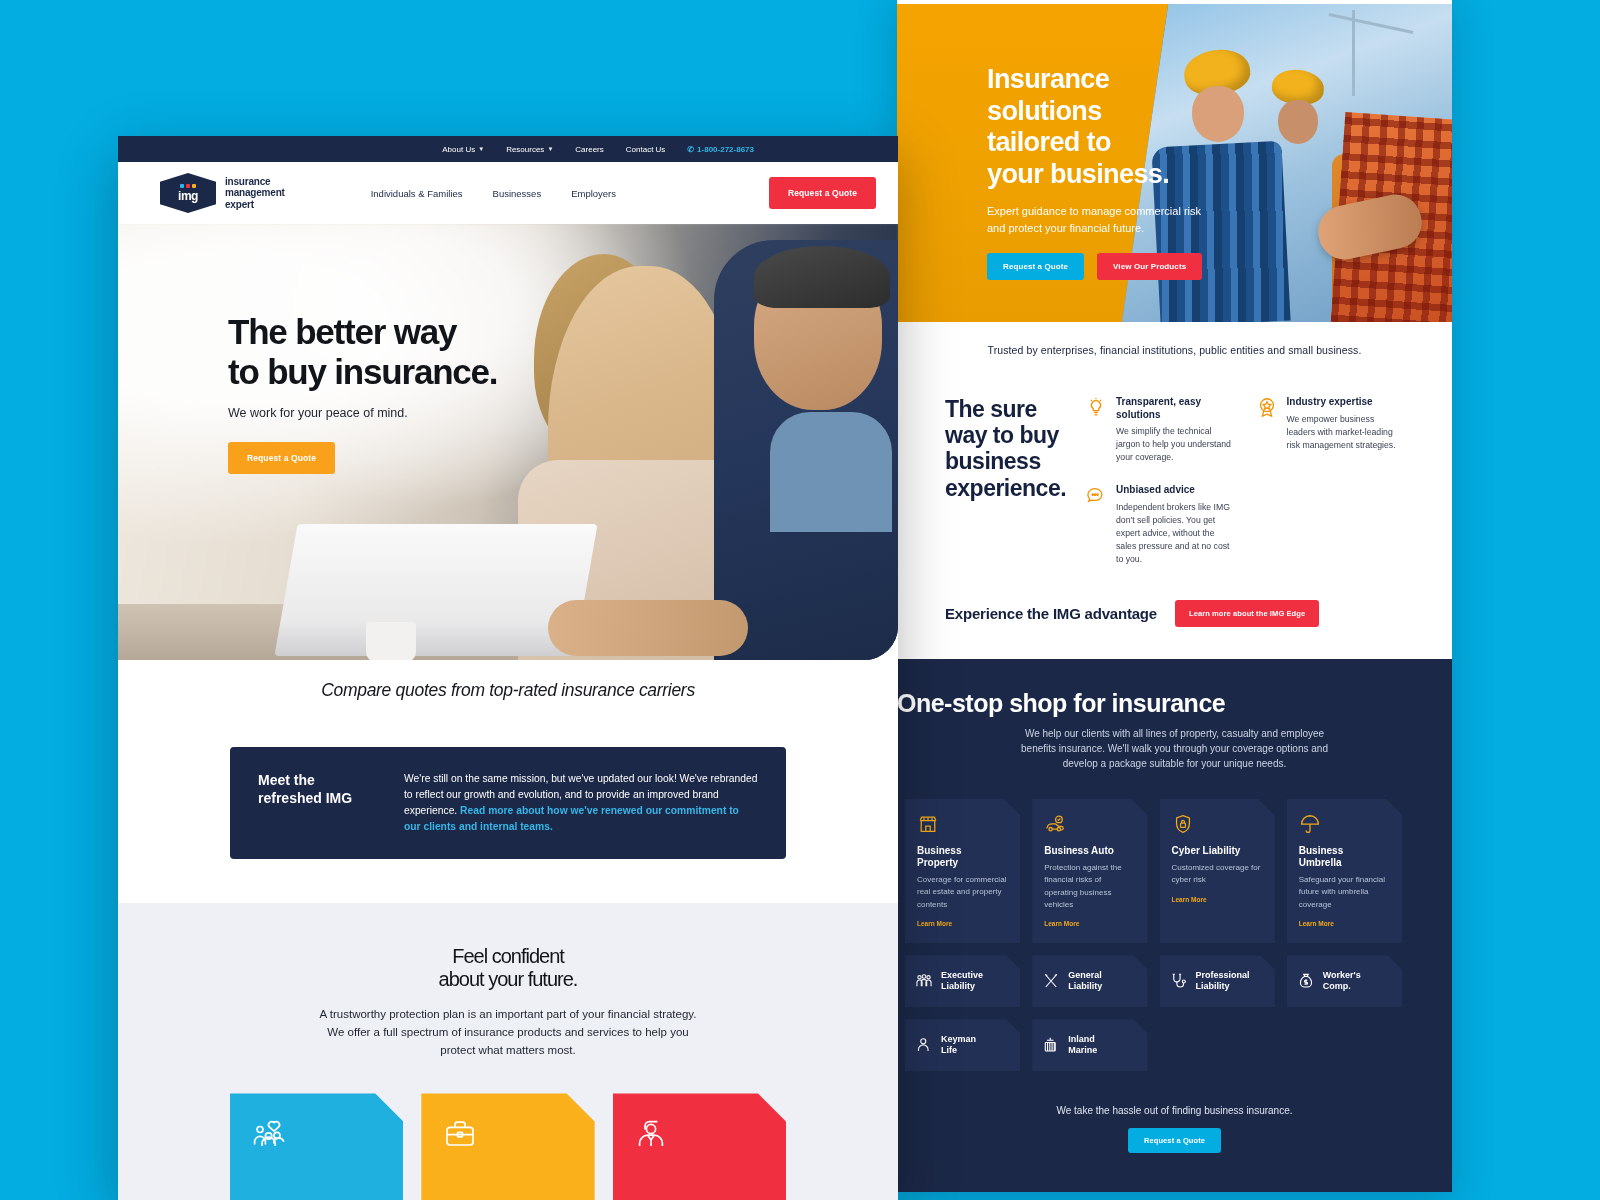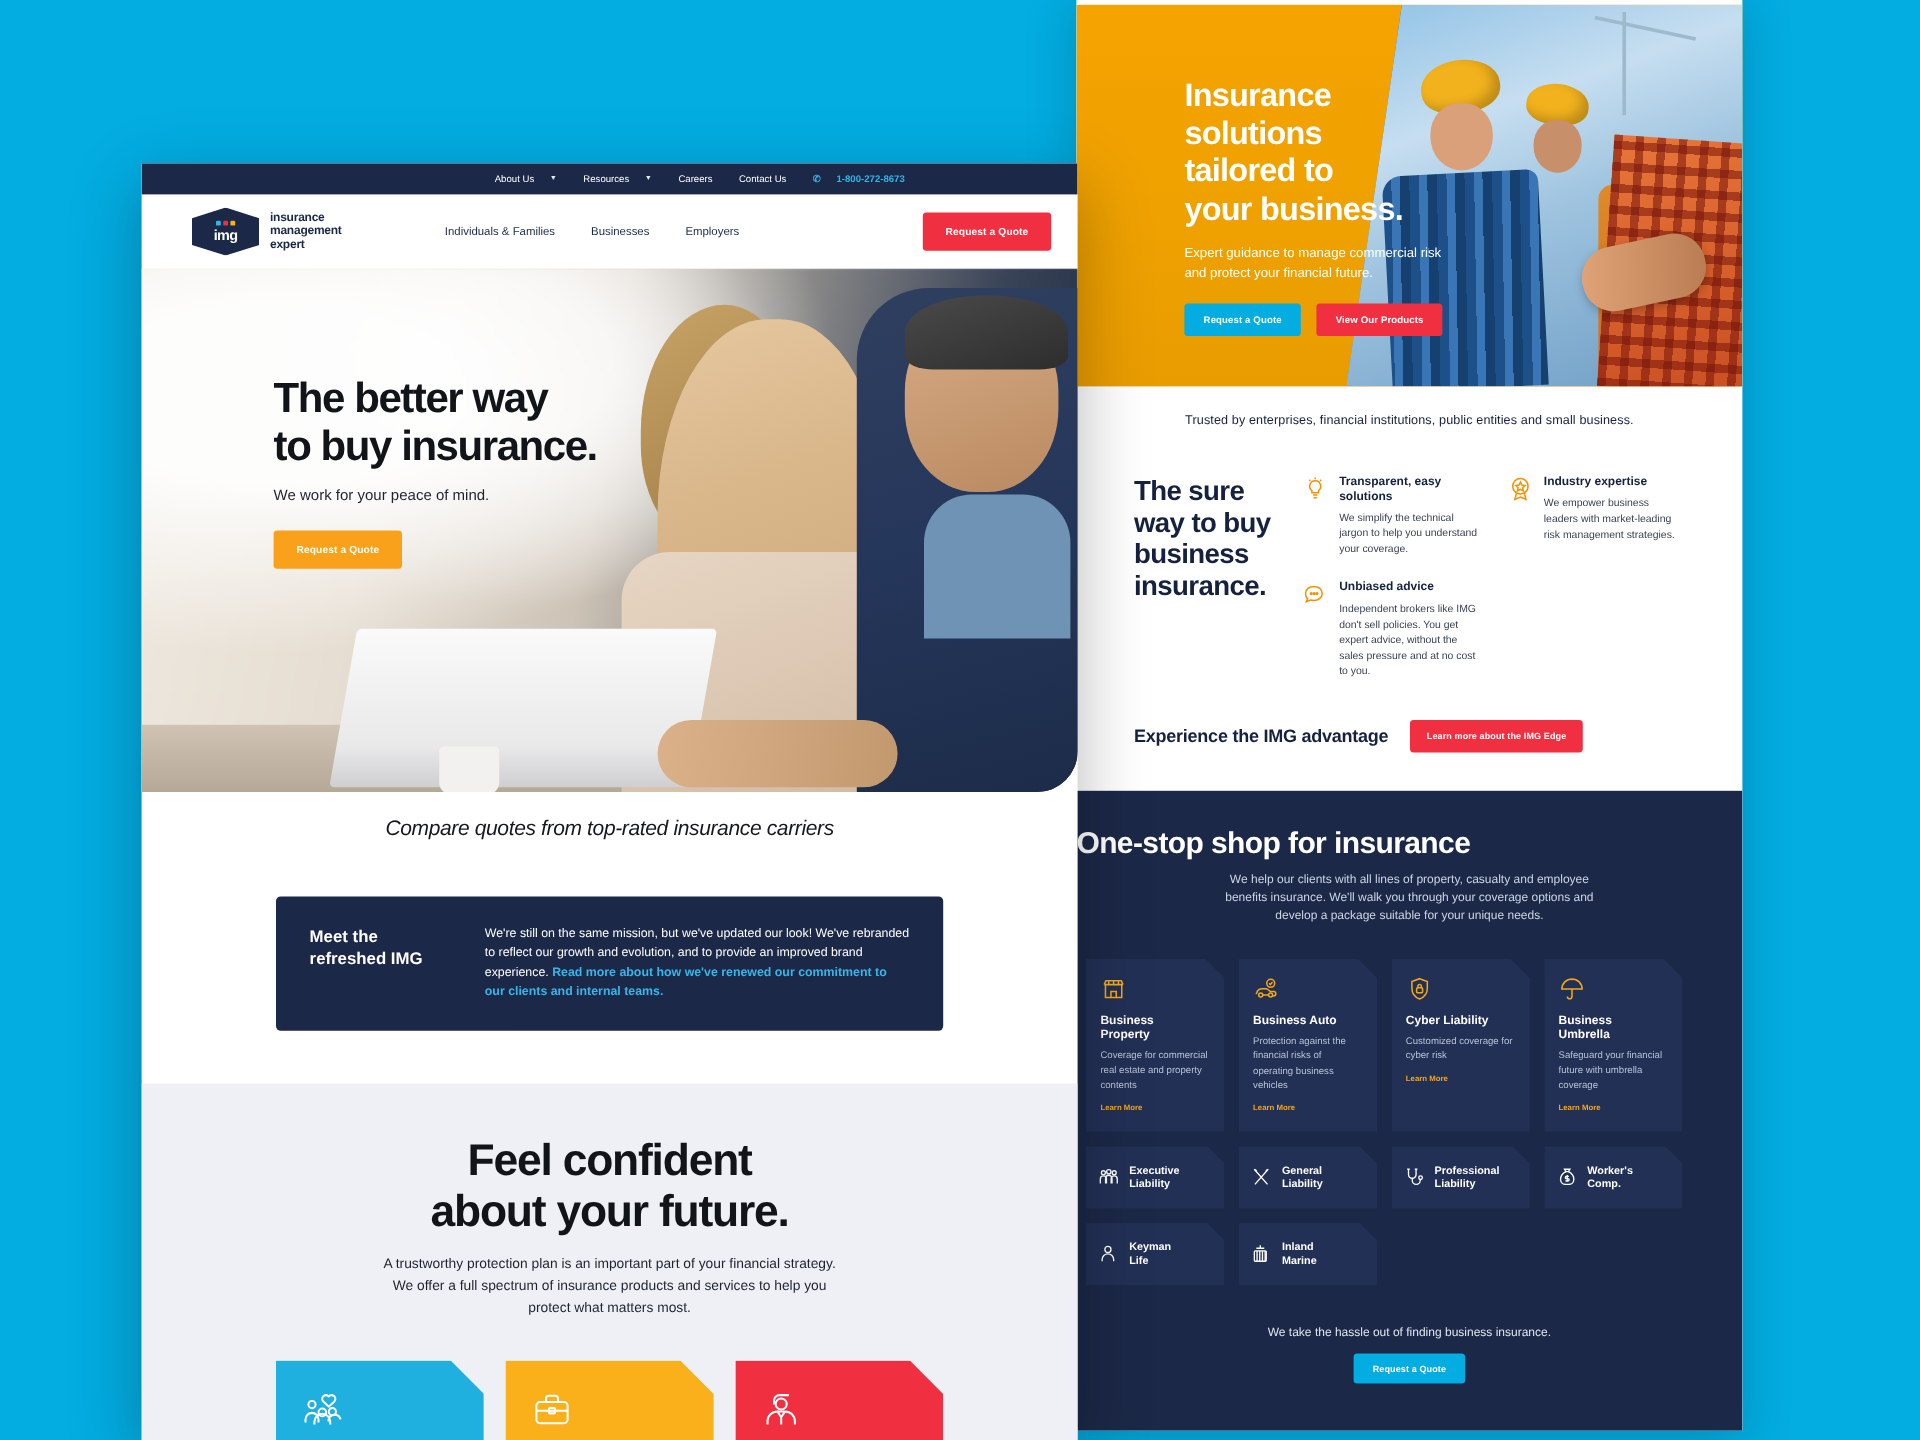--- a/index.html
+++ b/index.html
@@ -151,21 +151,21 @@
   .panel-left{
     position:absolute; left:118px; top:136px; width:780px; height:1064px;
     background:#fff; overflow:hidden;
     box-shadow:0 18px 55px rgba(0,0,0,.28);
   }
   .lp-topbar{
     height:26px; background:#1b2847; display:flex; align-items:center;
     justify-content:flex-end; padding-right:144px; gap:22px;
   }
   .lp-topbar a{ color:#fff; font-size:8px; text-decoration:none; white-space:nowrap;
-    display:flex; align-items:center; gap:13px; cursor:pointer;}
+    display:flex; align-items:center; gap:3px; cursor:pointer;}
   .lp-topbar .phone{ color:#2fb6e8; font-weight:700; }
   .caret{ font-size:6px; opacity:.9; }
 
   .lp-nav{
     height:62px; display:flex; align-items:center; padding:0 22px 0 42px;
   }
   .logo{ display:flex; align-items:center; gap:9px; }
   .logo-mark{
     width:56px; height:40px; background:#1b2847; position:relative;
     clip-path:polygon(50% 0,100% 22%,100% 78%,50% 100%,0 78%,0 22%);
@@ -235,21 +235,21 @@
     padding:24px 28px; display:flex; gap:36px;
   }
   .lp-meet h3{ color:#fff; font-size:14px; font-weight:700; line-height:1.32; width:110px; flex:none;}
   .lp-meet p{ color:#fff; font-size:10.3px; line-height:1.55; }
   .lp-meet a{ color:#37b6e9; font-weight:700; text-decoration:none; cursor:pointer;}
 
   .lp-confident{
     margin-top:44px; background:#eef0f5; padding:42px 0 0 0; min-height:260px;
   }
   .lp-confident h2{
-    text-align:center; font-size:37px; line-height:1.18; font-weight:700;
+    text-align:center; font-size:20px; line-height:1.18; font-weight:400;
     color:#111418; letter-spacing:-1px;
   }
   .lp-confident .sub{
     text-align:center; font-size:11.5px; line-height:1.55; color:#1d2330;
     max-width:380px; margin:14px auto 0;
   }
   .lp-cards{ display:flex; gap:18px; padding:34px 112px 0 112px; }
   .lp-card{
     flex:1; padding:24px 22px 30px 22px; min-height:140px;
     clip-path:polygon(0 0, calc(100% - 28px) 0, 100% 28px, 100% 100%, 0 100%);
@@ -297,21 +297,21 @@
   </div>
 
   <div class="rp-trust">Trusted by enterprises, financial institutions, public entities and small business.</div>
 
   <div class="rp-features">
     <div class="rp-feat-head">
       <h2>
         <span>The sure</span><br>
         <span>way to buy</span><br>
         <span>business</span><br>
-        <span>insurance.</span>
+        <span>experience.</span>
       </h2>
     </div>
     <div class="rp-feat-grid">
 
       <div class="feat">
         <span class="feat-ic">
           <svg viewBox="0 0 24 24" fill="none" stroke="currentColor" stroke-width="1.4">
             <path d="M12 5a5 5 0 0 0-3 9v2h6v-2a5 5 0 0 0-3-9z"></path>
             <path d="M10 18h4M10.5 20.5h3"></path>
             <path d="M12 2.2v1.4M6.6 4.2l.9 1.1M17.4 4.2l-.9 1.1"></path>

